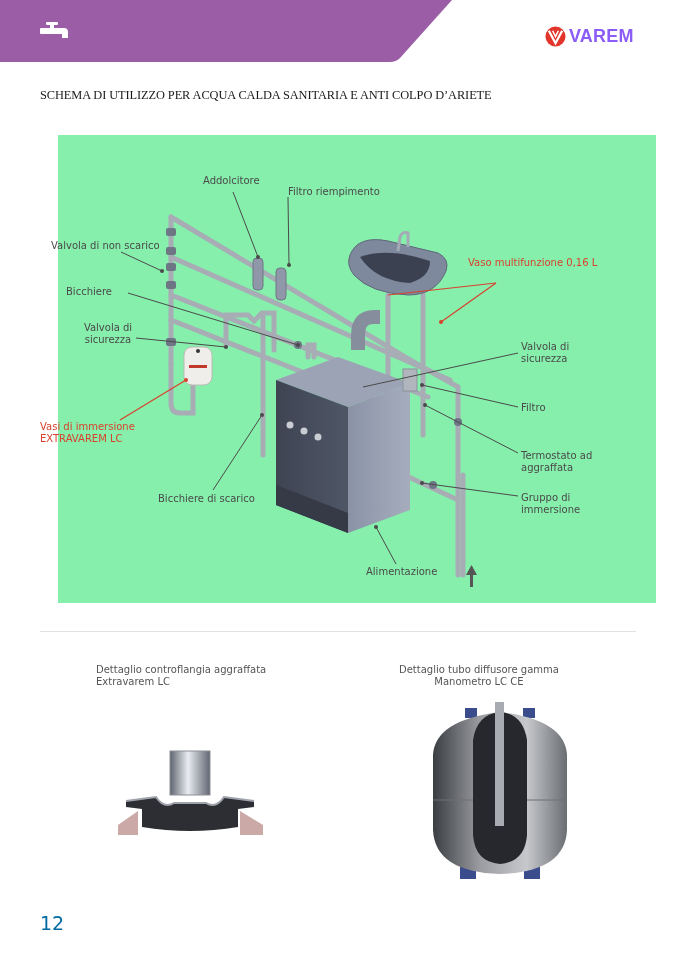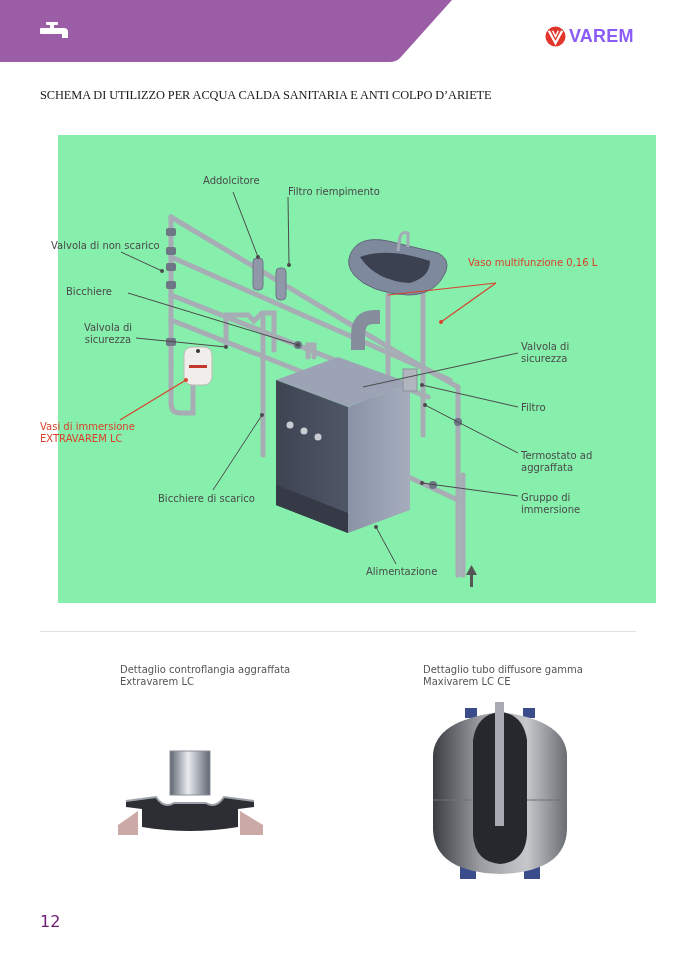--- a/index.html
+++ b/index.html
@@ -19,24 +19,24 @@
 
   .schema { position: absolute; left: 58px; top: 135px; width: 598px; height: 468px; background: #86efac; text-decoration: underline; }
   .schema svg { position: absolute; left: 0; top: 0; }
 
   .lbl { position: absolute; font-size: 10px; color: #4a4a4a; line-height: 12px; font-family: "DejaVu Sans", sans-serif; white-space: nowrap; }
   .lbl.red { color: #d9412d; }
   .lbl.center { text-align: center; }
 
   .divider { position: absolute; left: 40px; top: 631px; width: 596px; height: 1px; background: #e1e1e1; }
 
-  .detail-caption { position: absolute; font-size: 10px; color: #555; line-height: 12px; font-family: "DejaVu Sans", sans-serif; margin-left: 24px; }
+  .detail-caption { position: absolute; font-size: 10px; color: #555; line-height: 12px; font-family: "DejaVu Sans", sans-serif; }
 
   .detail-img { position: absolute; }
-  .page-number { position: absolute; left: 40px; top: 912px; font-size: 16px; color: #701a75; font-family: "DejaVu Sans", sans-serif; }
+  .page-number { position: absolute; left: 40px; top: 912px; font-size: 19px; color: #0369a1; font-family: "DejaVu Sans", sans-serif; }
 </style>
 </head>
 <body>
 
 <div class="header-band">
   <svg width="678" height="62">
     <path d="M0 0 H452 L400 58 Q396 62 390 62 H0 Z" fill="#9b5ea6"></path>
   </svg>
   <span class="tap-icon">
     <svg width="32" height="20" viewBox="0 0 32 20">
@@ -212,23 +212,23 @@
     <div>immersione</div>
   </div>
 </div>
 
 <div class="divider"></div>
 
 <div class="detail-caption" style="left:96px; top:664px;">
   <div>Dettaglio controflangia aggraffata</div>
   <div>Extravarem LC</div>
 </div>
-<div class="detail-caption" style="left:399px; top:664px;">
+<div class="detail-caption" style="left:399px; top:664px;text-align:center;">
   <div>Dettaglio tubo diffusore gamma</div>
-  <div>Maxivarem LC CE</div>
+  <div>Manometro LC CE</div>
 </div>
 
 <svg class="detail-img" style="left:118px; top:745px;" width="145" height="90" viewBox="0 0 145 90">
   <defs>
     <linearGradient id="cyl" x1="0" y1="0" x2="1" y2="0">
       <stop offset="0" stop-color="#5e6470"></stop>
         <stop offset="0.45" stop-color="#e9ecf0"></stop>
         <stop offset="1" stop-color="#606672"></stop>
     </linearGradient>
   </defs>

